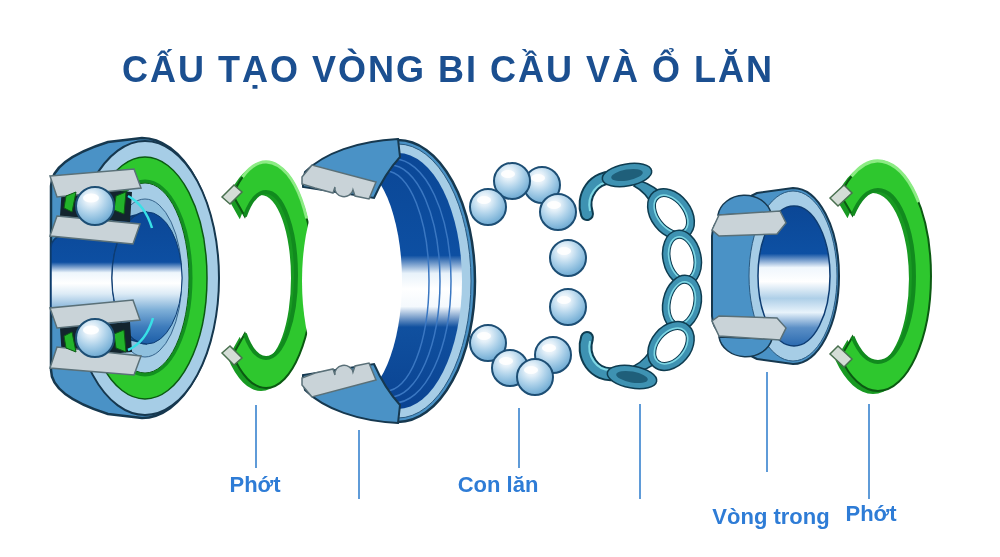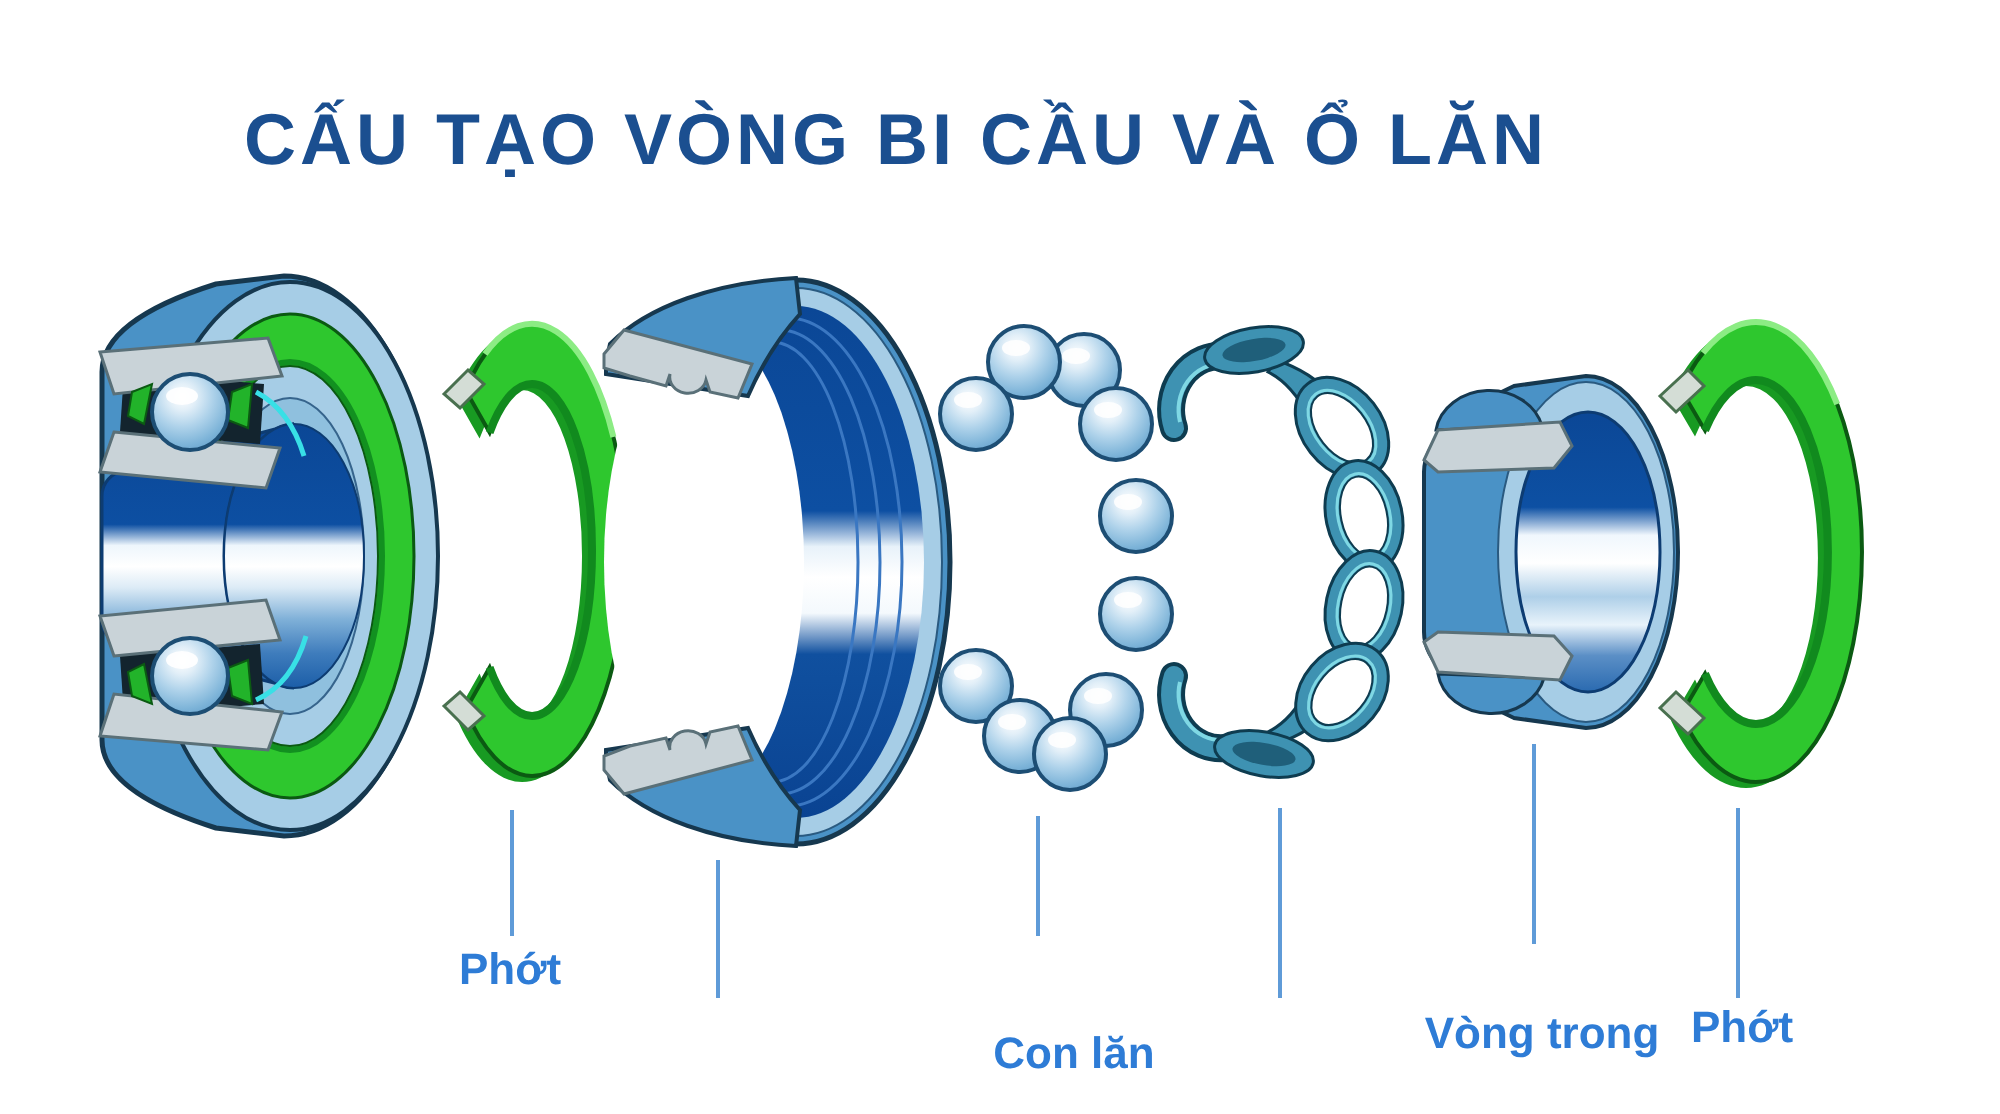--- a/index.html
+++ b/index.html
@@ -5,21 +5,21 @@
   html,body{margin:0;padding:0;background:#fff;}
   .stage{position:relative;width:1000px;height:557px;background:#ffffff;overflow:hidden;
          font-family:"Liberation Sans",sans-serif;}
   .stage svg{position:absolute;left:0;top:0;}
   .title{position:absolute;left:122px;top:44px;color:#1b4f90;font-size:36px;font-weight:700;
          letter-spacing:2px;white-space:nowrap;line-height:52px;}
   .part-label{position:absolute;color:#2e7cd6;font-size:22px;font-weight:700;
               transform:translateX(-50%);white-space:nowrap;text-align:right;}
   .lbl-0{left:255px;top:472px;}
   .lbl-1{left:362px;top:501px;}
-  .lbl-2{left:537px;top:472px;margin-top:42px;}
+  .lbl-2{left:498px;top:472px;}
   .lbl-3{left:641px;top:501px;}
   .lbl-4{left:771px;top:476px;margin-top:28px;}
   .lbl-5{left:871px;top:501px;}
 </style>
 </head>
 <body>
 
 <div class="stage">
 
 <svg width="1000" height="557" viewBox="0 0 1000 557">

